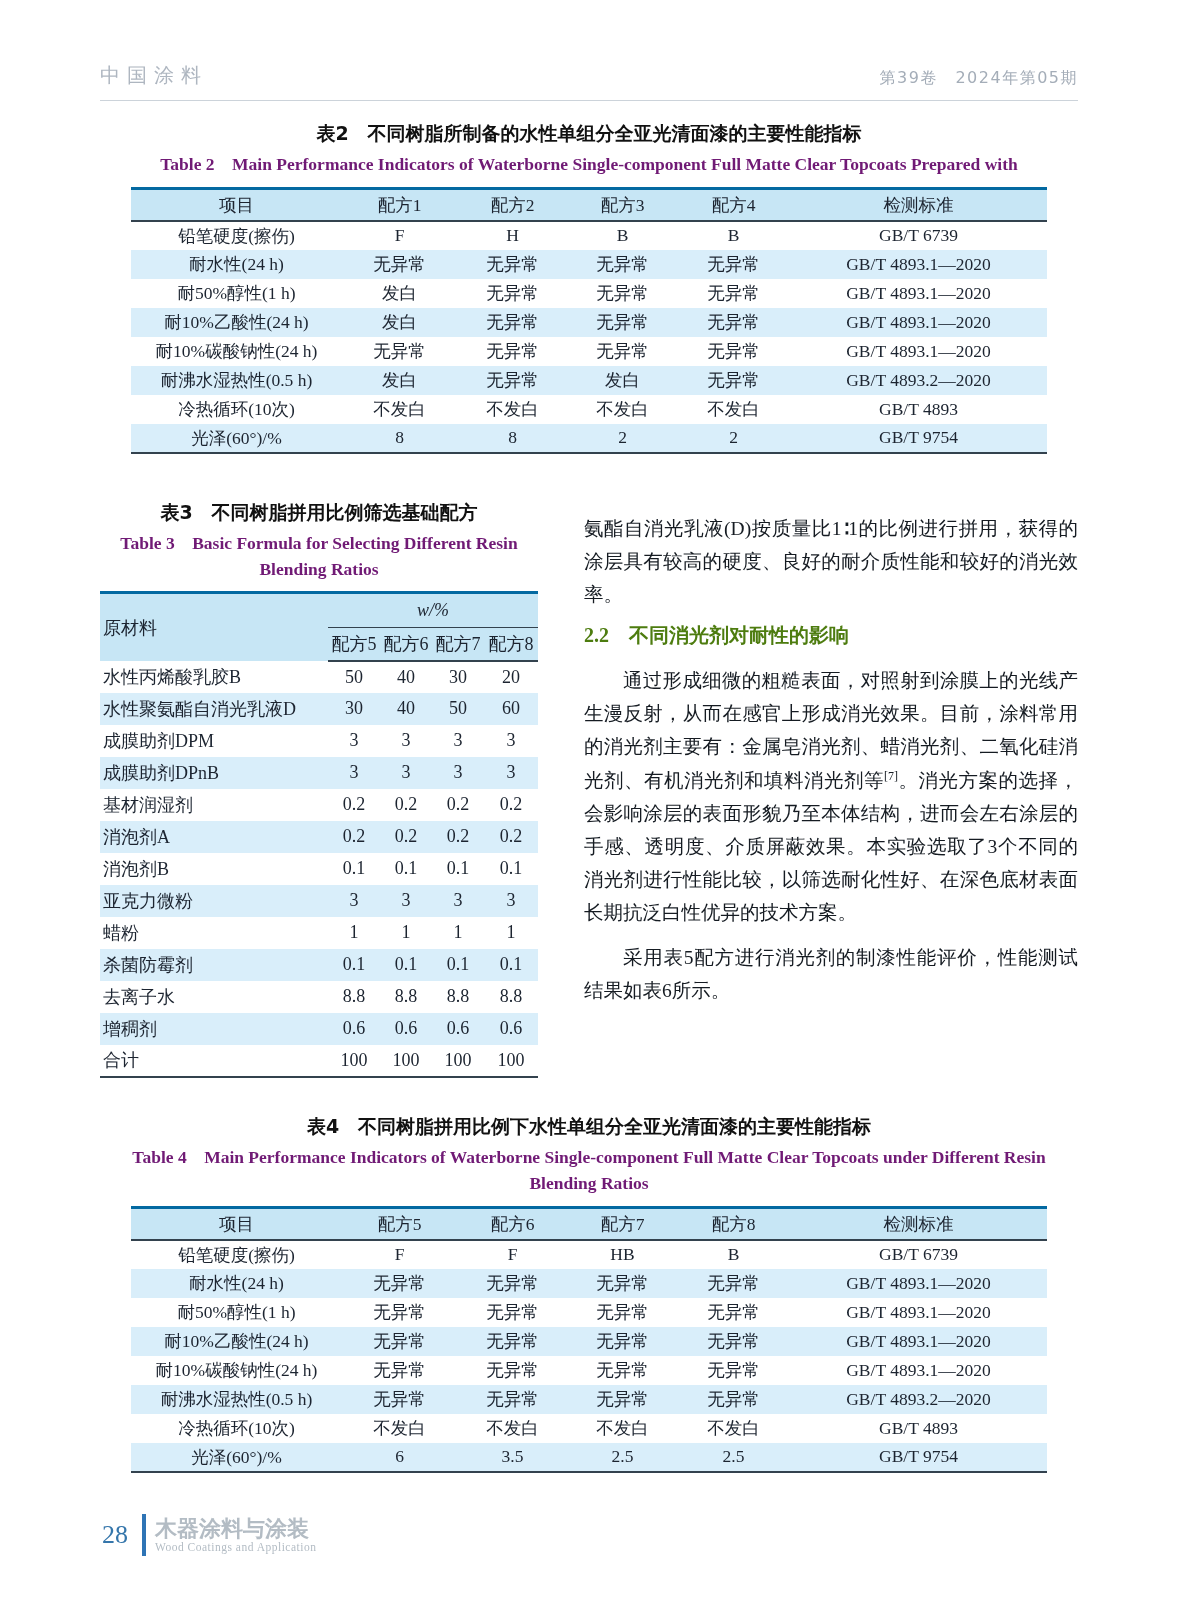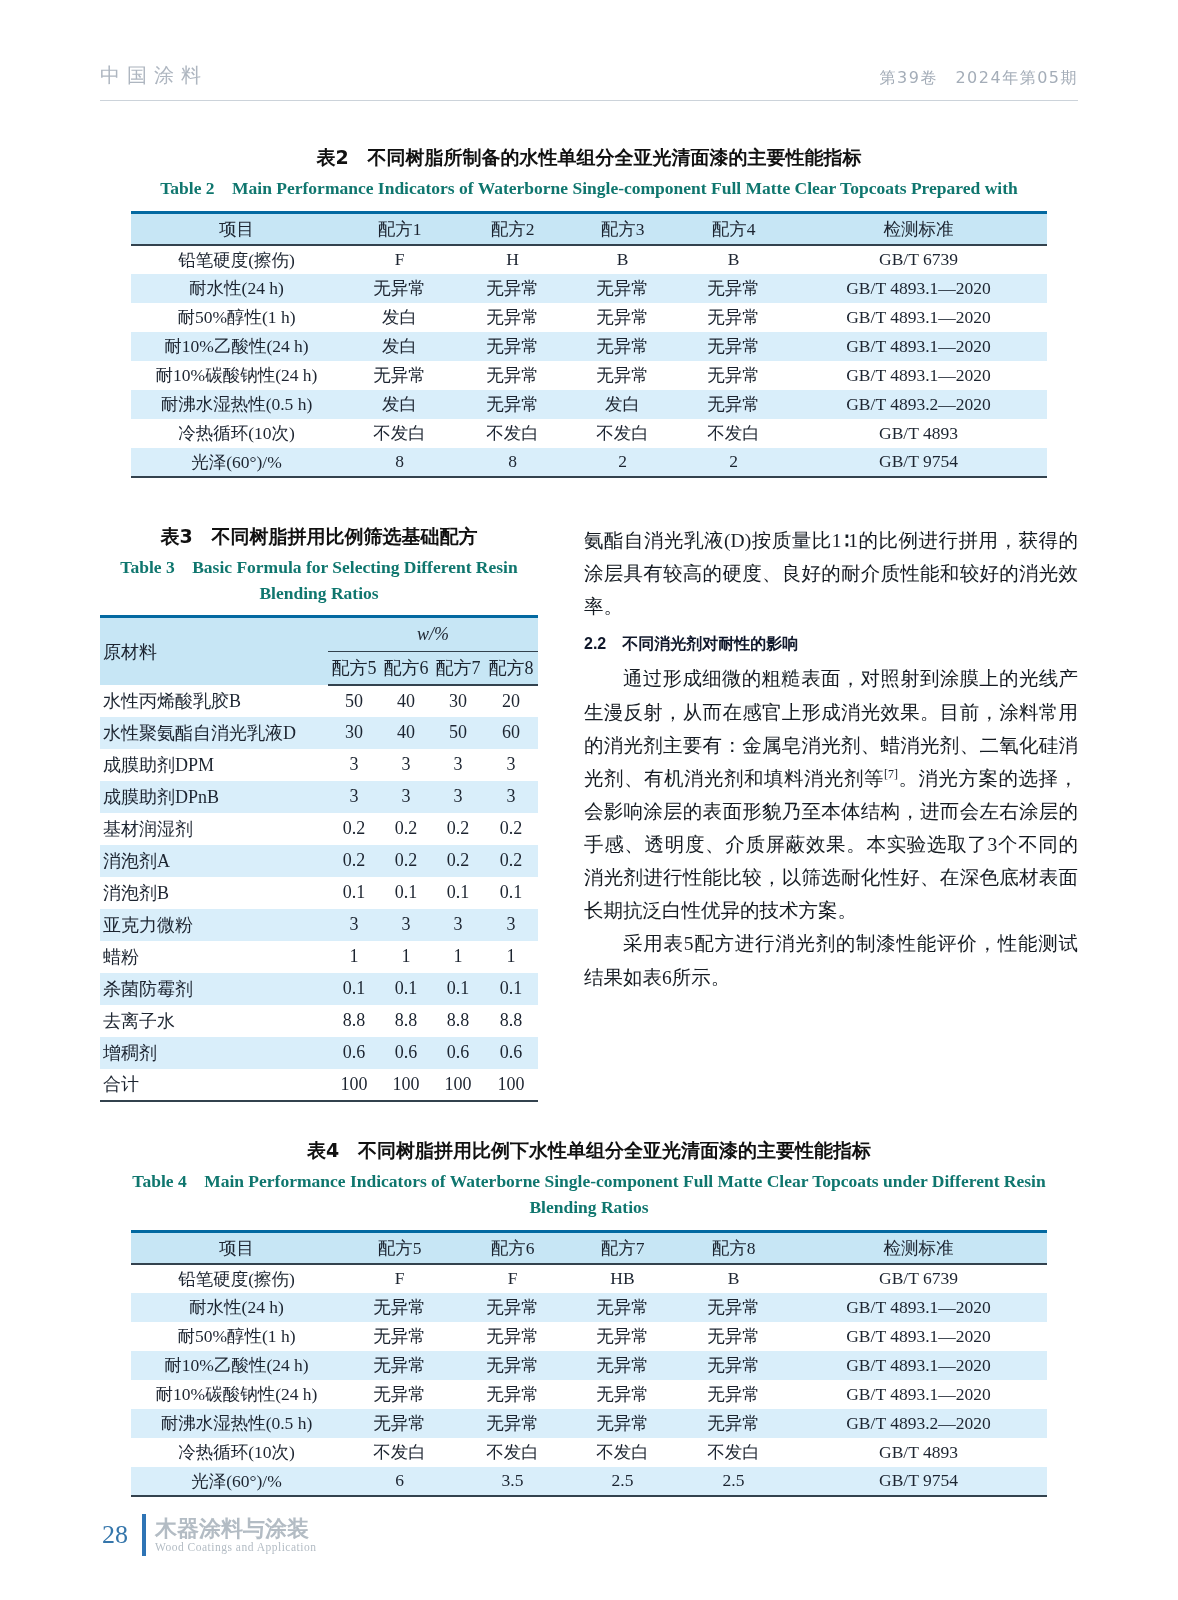--- a/index.html
+++ b/index.html
@@ -13,21 +13,21 @@
   
   .pg-header { display:flex; justify-content:space-between; align-items:flex-end;
     padding-bottom:11px; border-bottom:1px solid #ccd3da; }
   .journal { color:#aeb6c0; font-size:20px; letter-spacing:7px; font-family:"DejaVu Sans","Liberation Sans",sans-serif;margin-top:6px; }
   .issue   { color:#a4adb8; font-size:16px; letter-spacing:1.5px; font-family:"DejaVu Sans","Liberation Sans",sans-serif; }
 
   
   .caption-cn { text-align:center; font-weight:bold; font-size:19px;
     font-family:"DejaVu Sans","Liberation Sans",sans-serif; color:#111; }
   .caption-en { text-align:center; font-weight:bold; font-size:17.5px; line-height:1.5;
-    font-family:"Liberation Serif",serif; color:#0f766e; margin-top:4px; }
+    font-family:"Liberation Serif",serif; color:#701a75; margin-top:4px; }
 
   
   table { border-collapse:collapse; table-layout:fixed; }
   .data-table { border-top:3px solid #0369a1; border-bottom:2px solid #33424e; }
   .data-table thead { background:#c7e6f5; }
   .data-table thead tr.head-bottom th,
   .data-table thead tr:last-child th { border-bottom:2px solid #33424e; }
   .data-table th { font-weight:normal; }
   .data-table td, .data-table th { text-align:center; vertical-align:middle; }
   .data-table tbody tr:nth-child(even) { background:#d9eefa; }
@@ -44,24 +44,24 @@
   .t3 { width:438px; margin-top:9px; }
   .t3 th { font-size:18px; }
   .t3 td { font-size:18px; height:32px; }
   .t3 td:first-child, .t3 th.t3-label { text-align:left; padding-left:3px; }
   .t3-wp { border-bottom:1.5px solid #33424e; height:35px; }
   .t3 thead tr:last-child th { height:33px; }
   .wp-italic { font-style:italic; font-family:"Liberation Serif",serif; font-size:18px; }
 
   
   .body-text { font-size:19.5px; line-height:1.7; text-align:justify; color:#151b22; }
-  .body-text p { text-indent:2em; }
+  .body-text p { text-indent:2em;margin-top:12px; }
   .body-text p.no-indent { text-indent:0; }
-  .sec-heading { color:#0f172a; font-weight:bold; font-size:16px;
-    font-family:Liberation Sans, sans-serif; margin:7px 0 5px 0; }
+  .sec-heading { color:#4d7c0f; font-weight:bold; font-size:20px;
+    font-family:Liberation Serif, serif; margin:7px 0 5px 0; }
   sup.cite { font-size:12px; vertical-align:super; line-height:0; }
 
   .t4-section { margin-top:36px; }
 
   
   .pg-footer { position:absolute; left:102px; top:1514px; display:flex; align-items:center; }
   .pg-num { color:#3576ab; font-size:26px; font-family:"Liberation Serif",serif; margin-right:14px; }
   .footer-bar { width:4px; height:42px; background:#2e74b5; margin-right:9px; }
   .footer-cn { color:#b3bcc4; font-size:22px; font-weight:bold;
     font-family:"DejaVu Sans","Liberation Sans",sans-serif; line-height:1.1; }
@@ -70,21 +70,21 @@
 </head>
 <body>
 
 <div class="page">
 
   <div class="pg-header">
     <span class="journal">中国涂料</span>
     <span class="issue">第39卷　2024年第05期</span>
   </div>
 
-  <div class="t2-section" style="margin-top:44px;">
+  <div class="t2-section" style="margin-top:20px;">
     <div class="caption-cn">表2　不同树脂所制备的水性单组分全亚光清面漆的主要性能指标</div>
     <div class="caption-en">
       <div>Table 2　Main Performance Indicators of Waterborne Single-component Full Matte Clear Topcoats Prepared with</div>
     </div>
     <table class="data-table perf-table">
       <colgroup>
         <col style="width:211px">
           <col style="width:115px">
           <col style="width:111px">
         <col style="width:109px">

